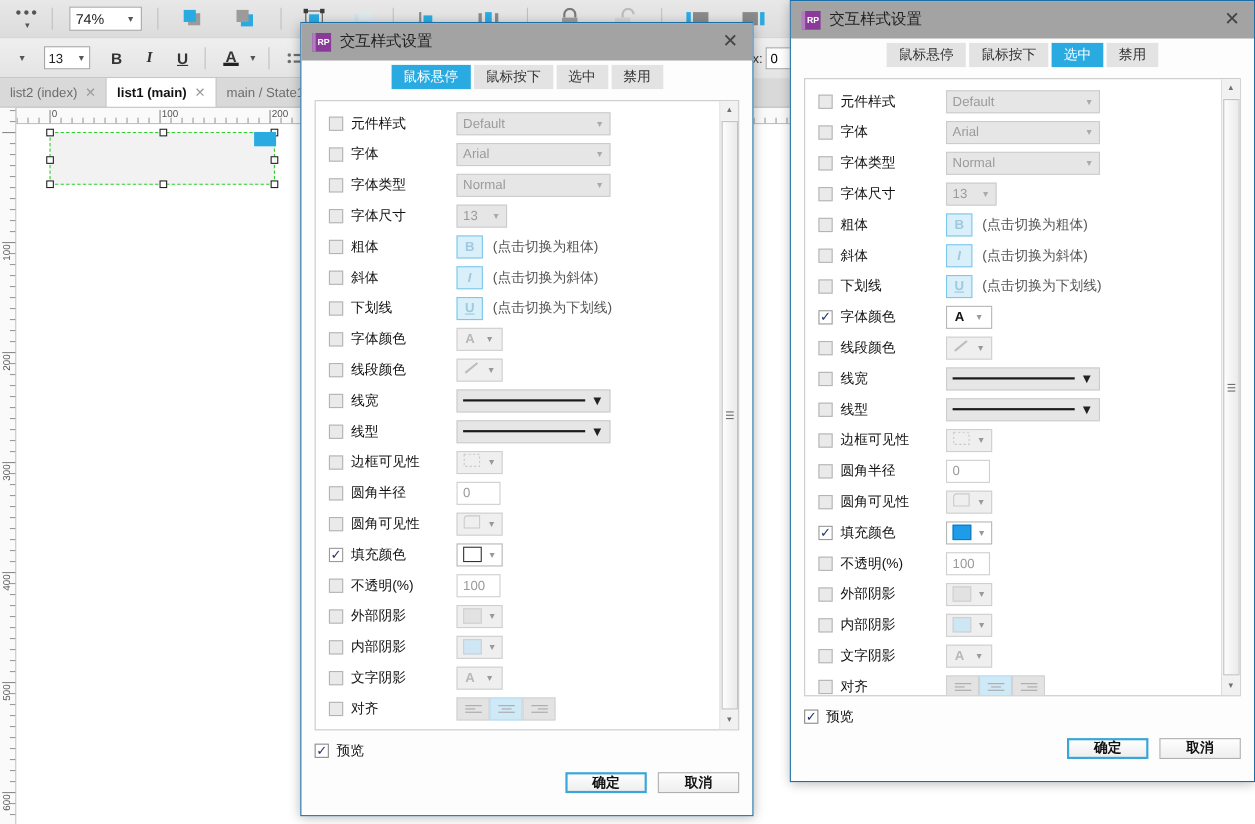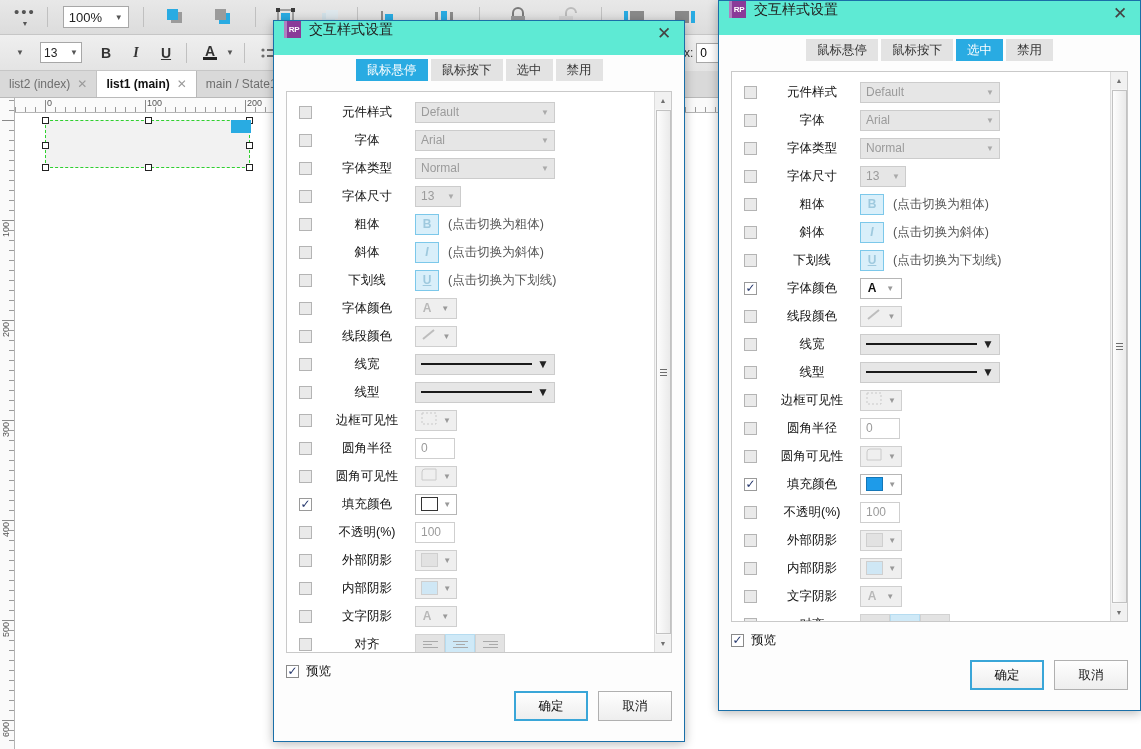--- a/index.html
+++ b/index.html
@@ -116,21 +116,21 @@
   
   .dialog {
     position: absolute; background: #fdfdfd; border: 1px solid #1a6fa8;
     box-shadow: 0 2px 10px rgba(0,0,0,.28);
     display: flex; flex-direction: column;
   }
   #dlg-left  { left: 273px; top: 20px;  width: 412px; height: 722px; }
   #dlg-right { left: 718px; top: 0px;   width: 423px; height: 711px; }
 
   .dlg-title {
-    height: 34px; background: #5eead4; display: flex; align-items: flex-start;
+    height: 34px; background: #a3a3a3; display: flex; align-items: center;
     padding: 0 8px 0 10px; flex: 0 0 auto;
   }
   .rp-icon {
     width: 17px; height: 17px; background: #8a3a98; color: #fff;
     font-size: 8px; font-weight: bold; display: flex; align-items: center;
     justify-content: center; margin-right: 8px; border-left: 3px solid #b07ec0;
     letter-spacing: -.3px;
   }
   .dlg-title-text { font-size: 14px; color: #222; flex: 1; }
   .dlg-close { width: 24px; height: 24px; display: flex; align-items: center;
@@ -148,21 +148,21 @@
     height: 22px; padding: 0 11px; display: flex; align-items: center;
     background: #e3e3e3; color: #333; font-size: 12.5px;
   }
   .dlg-tab.active { background: #29abe2; color: #fff; }
 
   .dlg-body { flex: 1 1 auto; padding: 6px 12px 0 12px; min-height: 0; display: flex; }
   .scrollpane {
     flex: 1; border: 1px solid #c9c9c9; background: #fff;
     display: flex; overflow: hidden; position: relative;
   }
-  .rows { flex: 1; padding: 6px 0 0 0; overflow: hidden; text-align: center; }
+  .rows { flex: 1; padding: 6px 0 0 0; overflow: hidden; }
   .row { height: 28px; display: flex; align-items: center; padding-left: 12px; }
 
   .chk {
     width: 13px; height: 13px; border: 1px solid #9a9a9a; background: #fff;
     display: inline-flex; align-items: center; justify-content: center;
     margin-right: 7px; flex: 0 0 auto; position: relative;
   }
   .chk.off { background: #eaeaea; border-color: #b4b4b4; }
   .chk.on::after {
     content: "✓"; font-size: 12px; color: #23356b; line-height: 11px;
@@ -237,41 +237,41 @@
   .grip { width: 7px; }
   .grip div { height: 1px; background: #6d6d6d; margin: 2px 0; }
 
   
   .dlg-footer { flex: 0 0 auto; padding: 8px 12px 20px 12px; }
   .preview-row { display: flex; align-items: center; height: 20px; margin-bottom: 10px; }
   .preview-row .chk { border-color: #8a8a8a; }
   .preview-label { font-size: 12.5px; color: #111; }
   .btn-row { display: flex; justify-content: flex-end; gap: 10px; }
   .btn {
-    width: 74px; height: 30px; display: flex; align-items: center;
+    width: 74px; height: 19px; display: flex; align-items: center;
     justify-content: center; font-size: 12.5px; color: #111;
-    background: linear-gradient(#fefefe,#eeeeee); border: 1px solid #b0b0b0;
+    background: linear-gradient(#fefefe,#eeeeee); border: 1px solid #b0b0b0; font-weight: bold;
   }
   .btn.default { border: 2px solid #3aa6d8; }
 </style>
 </head>
 <body>
 
 <div id="root">
 
   <div class="app">
 
     <div class="toolbar-1">
       <div class="tb-btn" style="flex-direction:column;margin-left:10px;">
         <span class="dots">•••</span>
         <span class="mini-caret">▼</span>
       </div>
       <div class="tb-sep"></div>
       <div class="zoom-box" style="margin-left:8px;">
-        <span>100%</span>
+        <span>74%</span>
         <span class="caret">▼</span>
       </div>
       <div class="tb-sep" style="margin-left:14px;"></div>
       <div class="tb-btn" style="margin-left:10px;">
         <svg width="22" height="20" viewBox="0 0 22 20">
             <rect x="6" y="5" width="11" height="11" fill="#9b9b9b"></rect>
             <rect x="2" y="2" width="11" height="11" fill="#29abe2"></rect>
           </svg>
       </div>
       <div class="tb-btn" style="margin-left:18px;">

